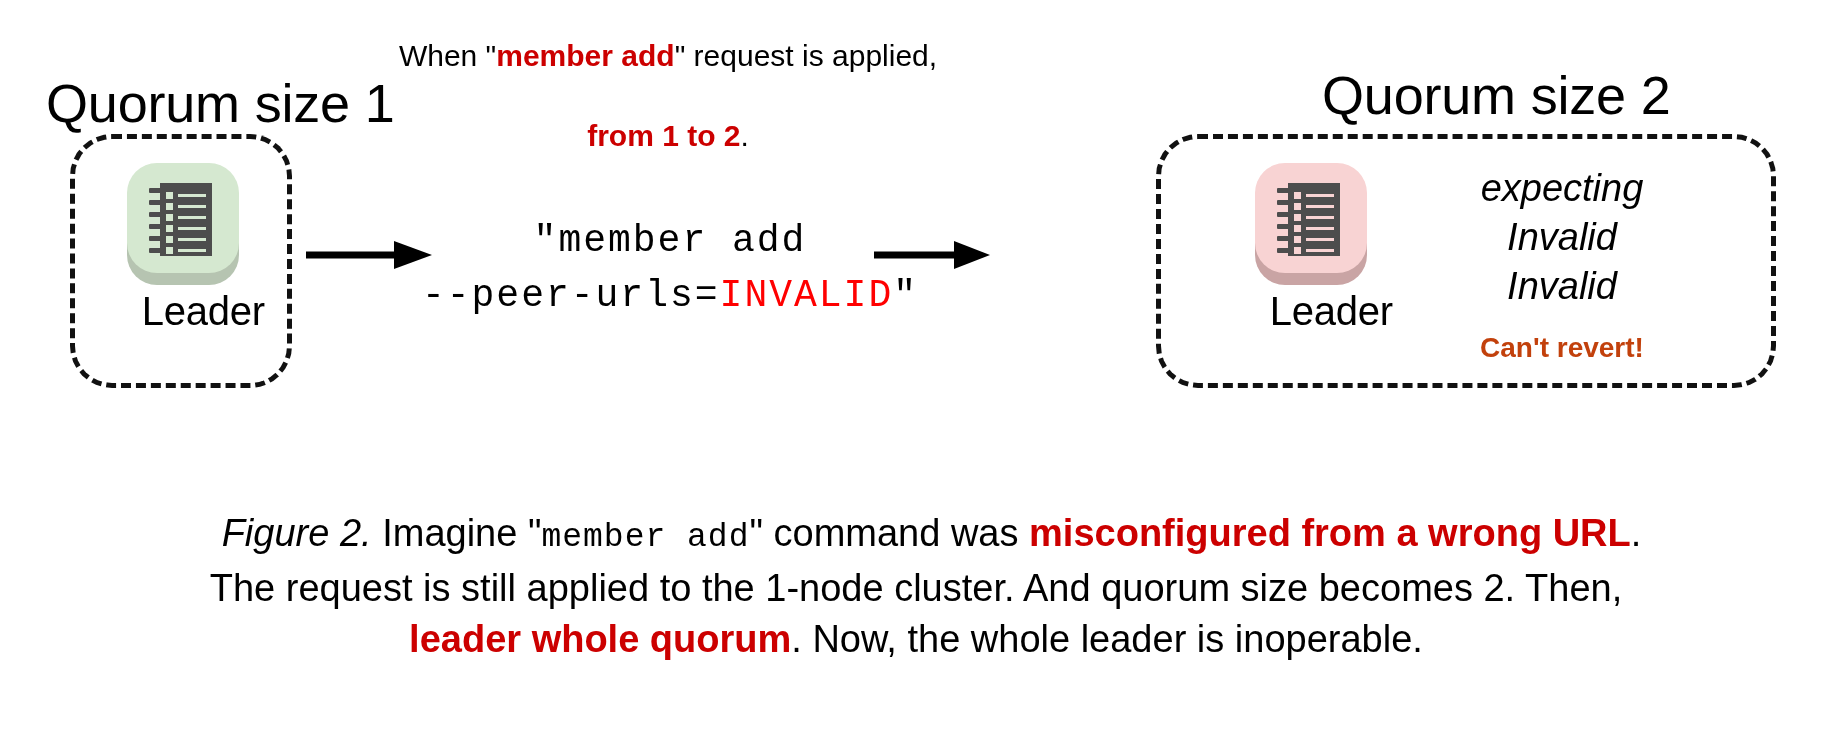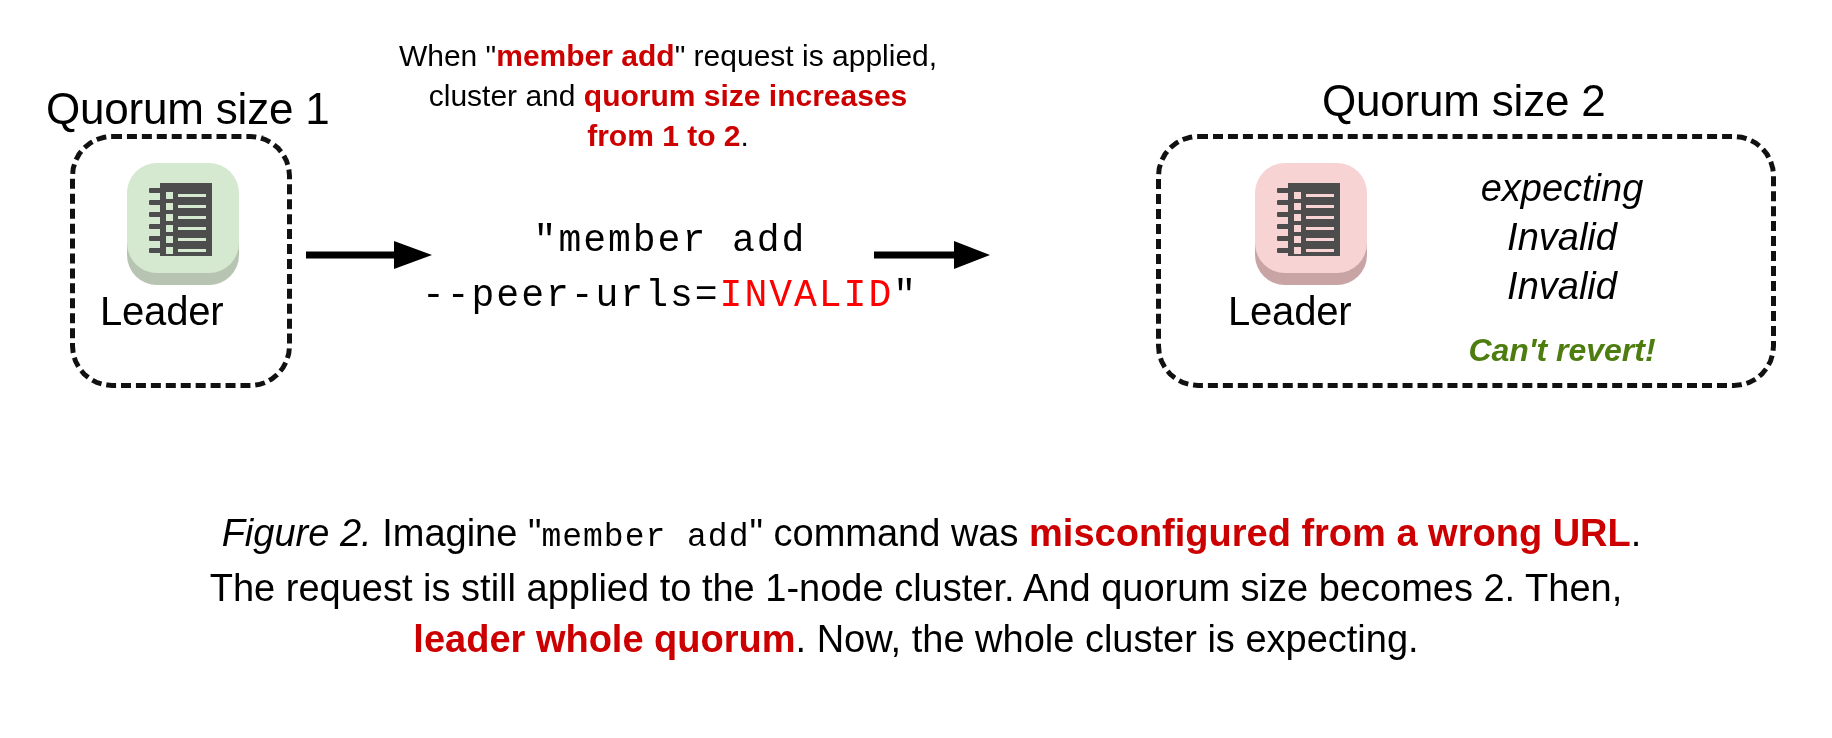--- a/index.html
+++ b/index.html
@@ -19,38 +19,37 @@
     position: relative;
     width: 1832px;
     height: 738px;
   }
 
   
   .abs { position: absolute; }
 
   
   .quorum-heading {
-    font-size: 44px;
+    font-size: 54px;
     font-weight: 400;
     letter-spacing: -0.2px;
     white-space: nowrap;
     color: #000;
-    margin-top: 12px;
   }
 
   
   .cluster-box {
     border: 5px dashed #111111;
     border-radius: 42px;
     box-sizing: border-box;
     background: transparent;
   }
 
   
-  .node { position: absolute; text-align: left; }
+  .node { position: absolute; text-align: right; }
   .node-label {
     font-size: 40px;
     font-weight: 400;
     color: #000;
     margin-top: 4px;
     letter-spacing: -0.2px;
   }
   .icon-tile {
     position: relative;
     width: 118px;
@@ -109,24 +108,23 @@
     width: 300px;
     text-align: center;
     font-size: 38px;
     line-height: 49px;
     font-style: italic;
     color: #000;
   }
   .cant-revert {
     width: 300px;
     text-align: center;
-    font-size: 32px;
+    font-size: 28px;
     font-weight: 700;
-    color: #4d7c0f;
-    font-style: italic;
+    color: #c2410c;
   }
 
   
   .caption {
     position: absolute;
     left: 0;
     top: 508px;
     width: 1832px;
     text-align: center;
     font-size: 38px;
@@ -141,21 +139,21 @@
     letter-spacing: 1px;
   }
 </style>
 </head>
 <body>
 
 <div class="stage">
 
   <div class="abs top-note" style="left:348px; top:36px;">
     <span><span>When "</span><b>member add</b><span>" request is applied,</span></span><br>
-    <span><span>cluster and </span><b>quorum size increases</b></span><br>
+    <br>
     <span><b>from 1 to 2</b><span>.</span></span>
   </div>
 
   <div class="abs quorum-heading" style="left:46px; top:72px;">Quorum size 1</div>
 
   <div class="abs cluster-box" style="left:70px; top:134px; width:222px; height:254px;"></div>
 
   <div class="node" style="left:100px; top:163px; width:165px;">
     <div class="icon-tile">
       <div class="icon-shadow" style="background:#b6c4b1;"></div>
@@ -258,16 +256,16 @@
     <div>expecting</div>
     <div>Invalid</div>
     <div>Invalid</div>
   </div>
 
   <div class="abs cant-revert" style="left:1412px; top:332px;">Can't revert!</div>
 
   <div class="caption">
     <div><span class="figlabel">Figure 2.</span><span> Imagine "</span><span class="mono">member add</span><span>" command was </span><b>misconfigured from a wrong URL</b><span>.</span></div>
     <div>The request is still applied to the 1-node cluster. And quorum size becomes 2. Then,</div>
-    <div><b>leader whole quorum</b><span>. Now, the whole cluster is expecting.</span></div>
+    <div><b>leader whole quorum</b><span>. Now, the whole leader is inoperable.</span></div>
   </div>
 
 </div>
 
 </body></html>

